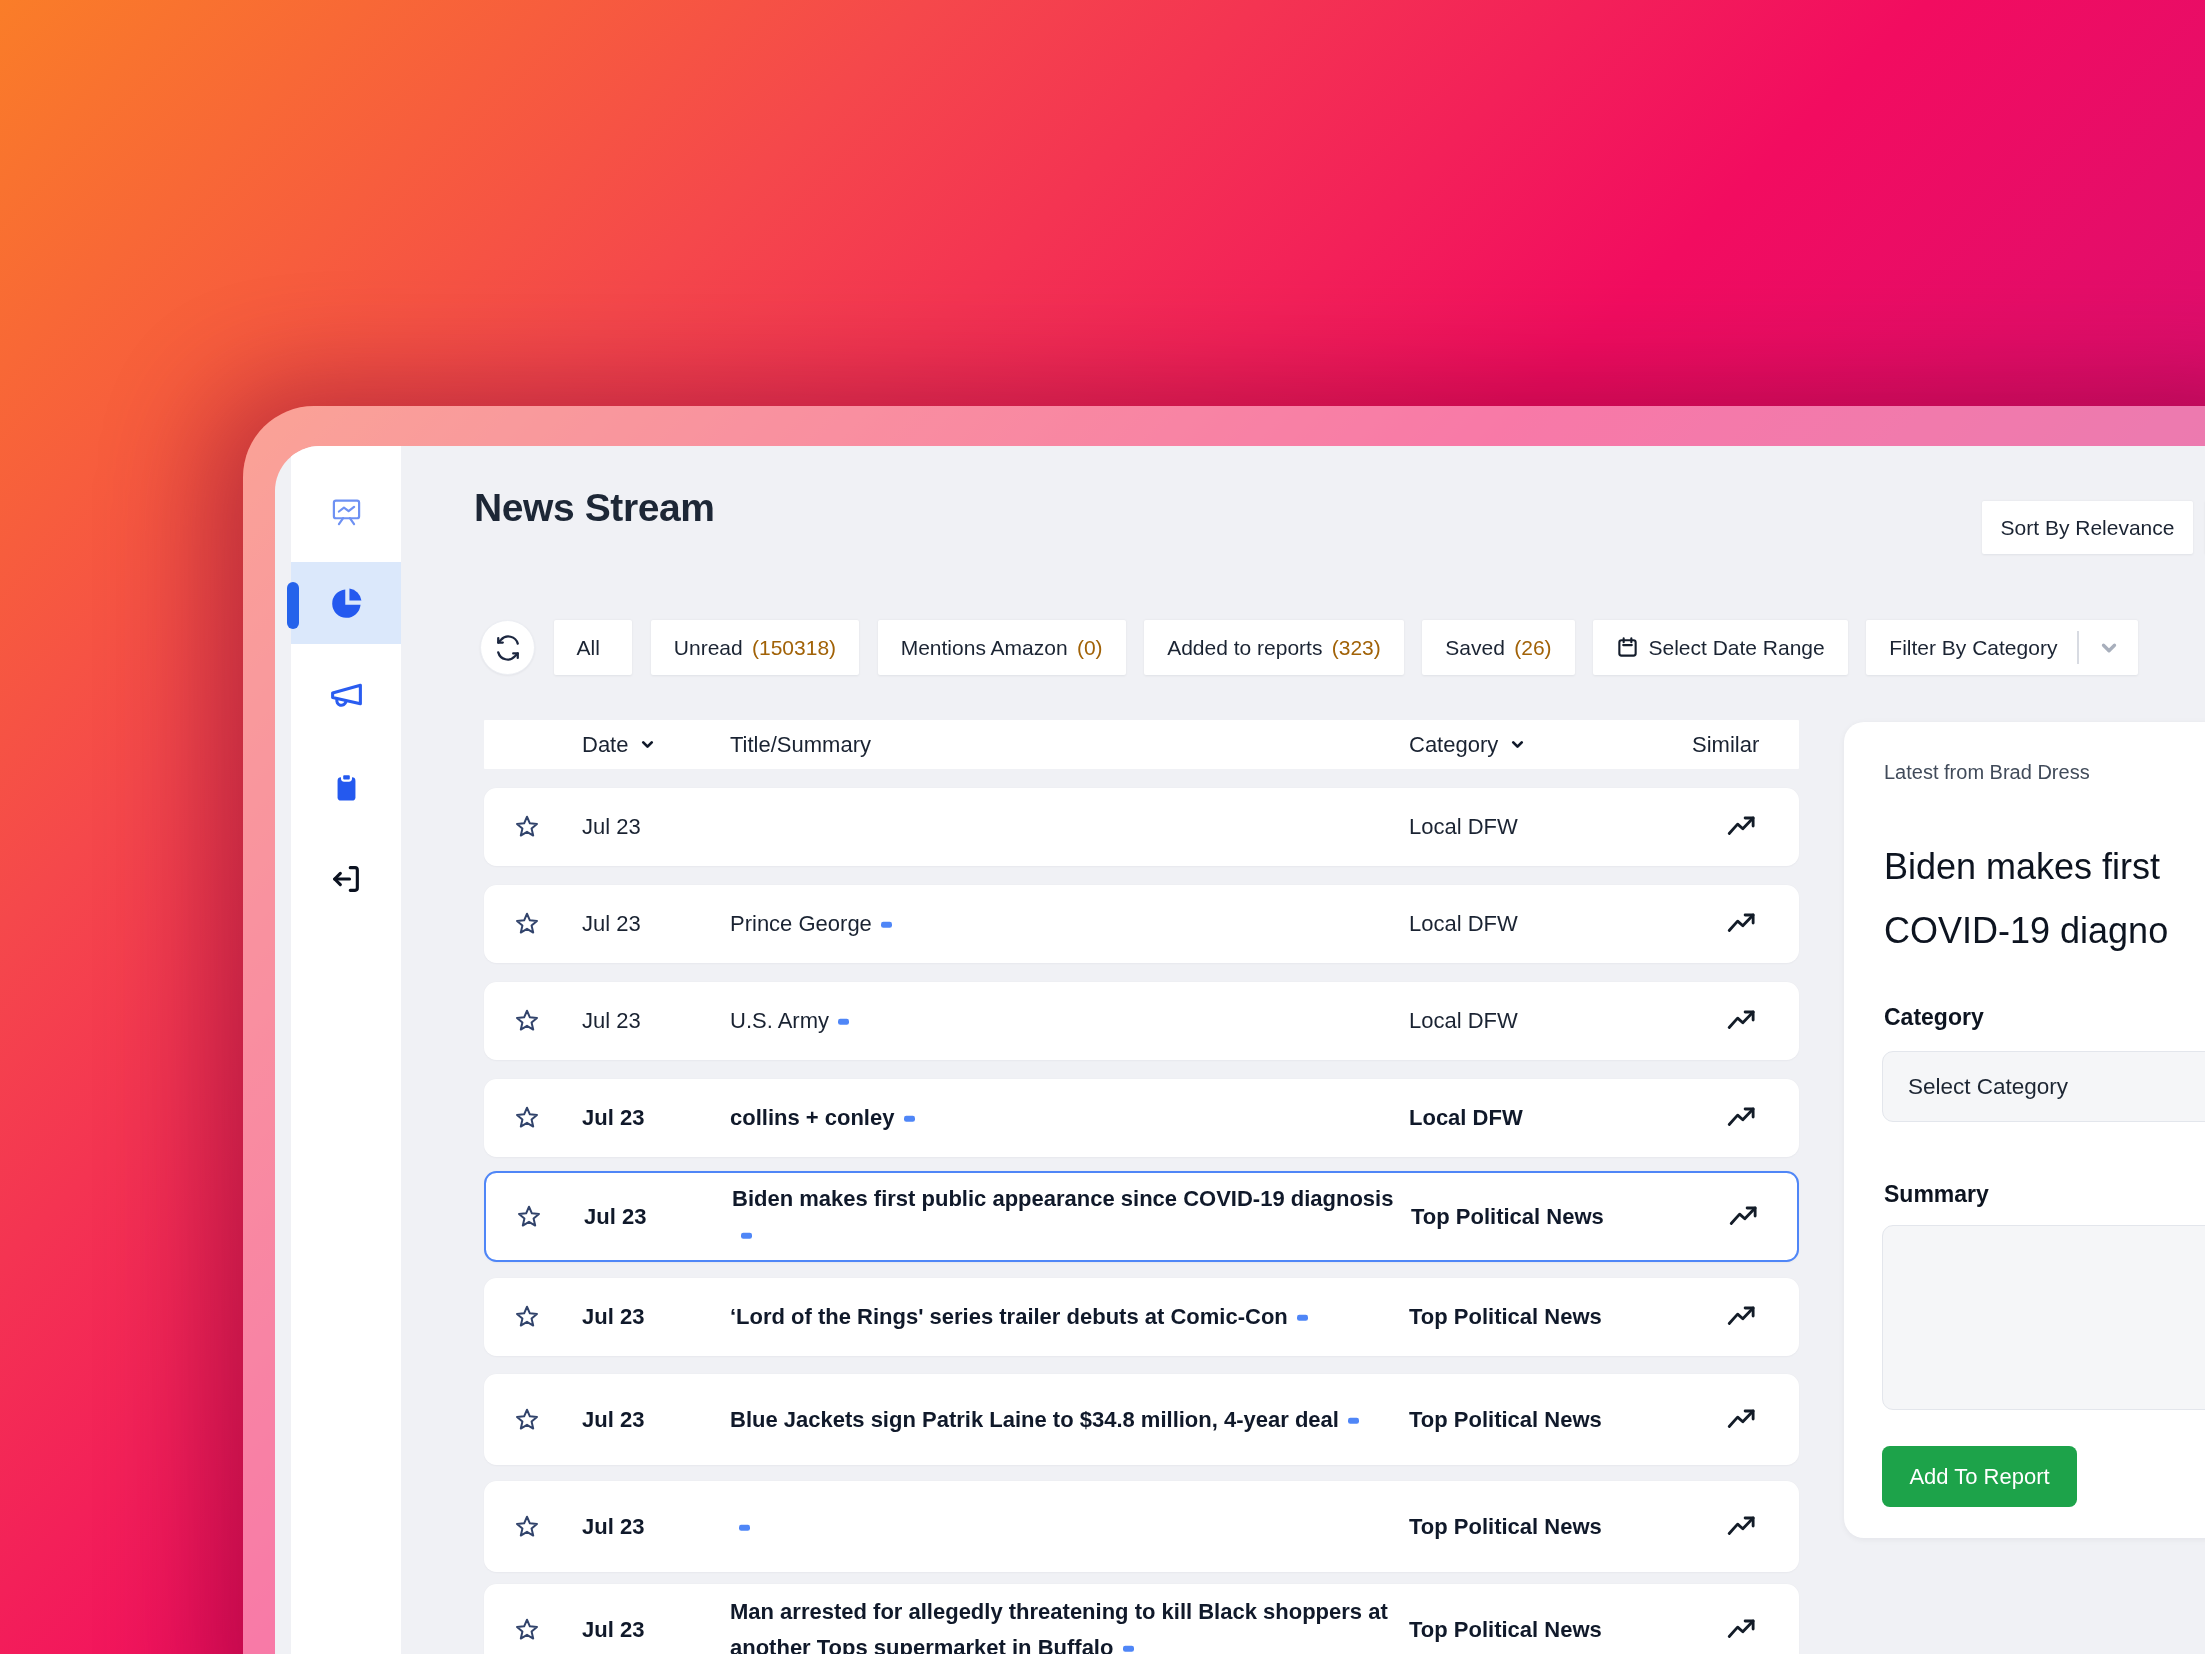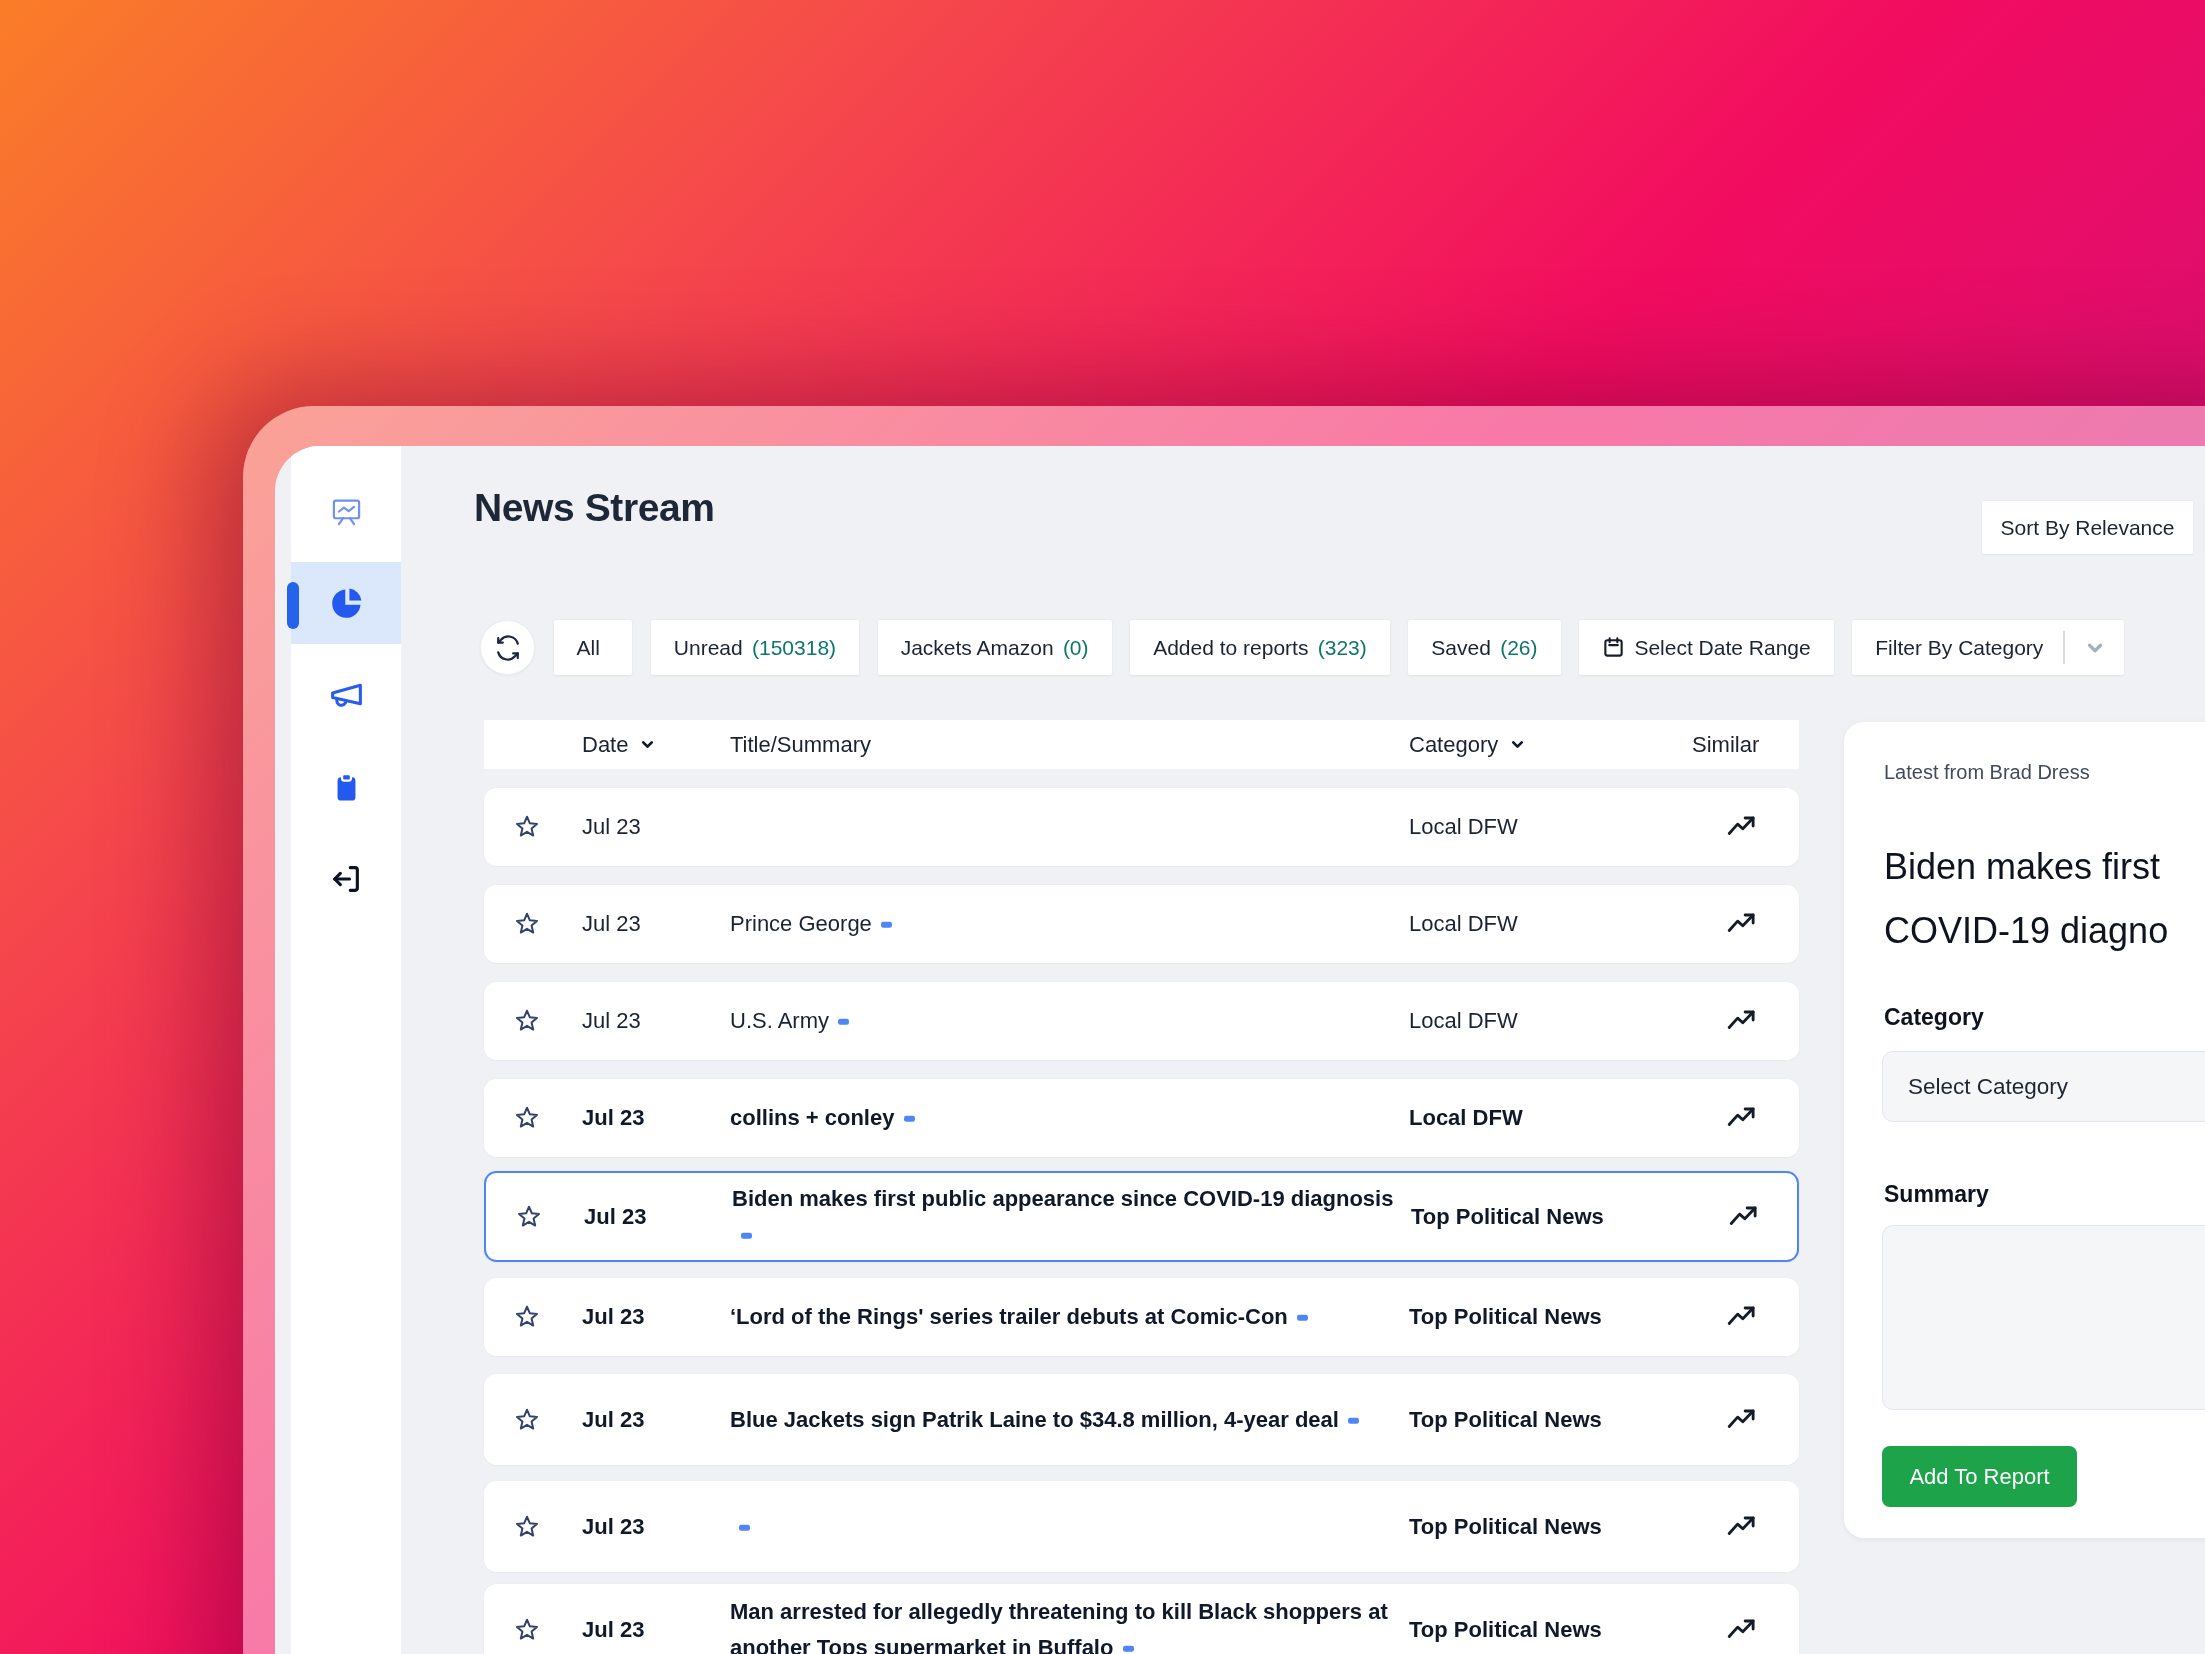--- a/index.html
+++ b/index.html
@@ -32,21 +32,21 @@
     font-size:21px; color:#1b2433; cursor:pointer; }
   .sort-btn { position:absolute; left:1581px; top:55px; width:211px; height:53px; }
   .partial-btn { position:absolute; left:1804px; top:55px; width:140px; height:53px; }
 
   .filter-row { position:absolute; left:79px; top:174px; height:55px;
     display:flex; align-items:center; gap:18.6px; }
   .refresh-btn { width:55px; height:55px; border-radius:50%; background:#fff;
     border:1.6px solid #eceef3; box-shadow:0 0.8px 2.3px rgba(16,24,40,.06);
     display:flex; align-items:center; justify-content:center; cursor:pointer; }
   .chip { height:55px; padding:0 23px; gap:9.3px; }
-  .chip .count { color:#0f766e; }
+  .chip .count { color:#a16207; }
   .cat-chip { height:55px; padding:0; }
   .cat-chip .lbl { margin:0 20px 0 23px; }
   .cat-chip .divider { width:1.6px; height:33px; background:#d8dbe2; }
   .cat-chip .chev { margin:0 18.6px; display:flex; }
 
   
   .thead { position:absolute; left:83px; top:274px; width:1315px; height:49px;
     background:#fff; border-radius:1px; }
   .th { position:absolute; top:50%; transform:translateY(-50%);
     display:flex; align-items:center; gap:11px; font-size:22px; font-weight:500; color:#1a2332; }
@@ -163,21 +163,21 @@
 
         <div class="btn chip">
           <span>All</span>
           <span class="count"></span>
         </div>
         <div class="btn chip">
           <span>Unread</span>
           <span class="count">(150318)</span>
         </div>
         <div class="btn chip">
-          <span>Jackets Amazon</span>
+          <span>Mentions Amazon</span>
           <span class="count">(0)</span>
         </div>
         <div class="btn chip">
           <span>Added to reports</span>
           <span class="count">(323)</span>
         </div>
         <div class="btn chip">
           <span>Saved</span>
           <span class="count">(26)</span>
         </div>

